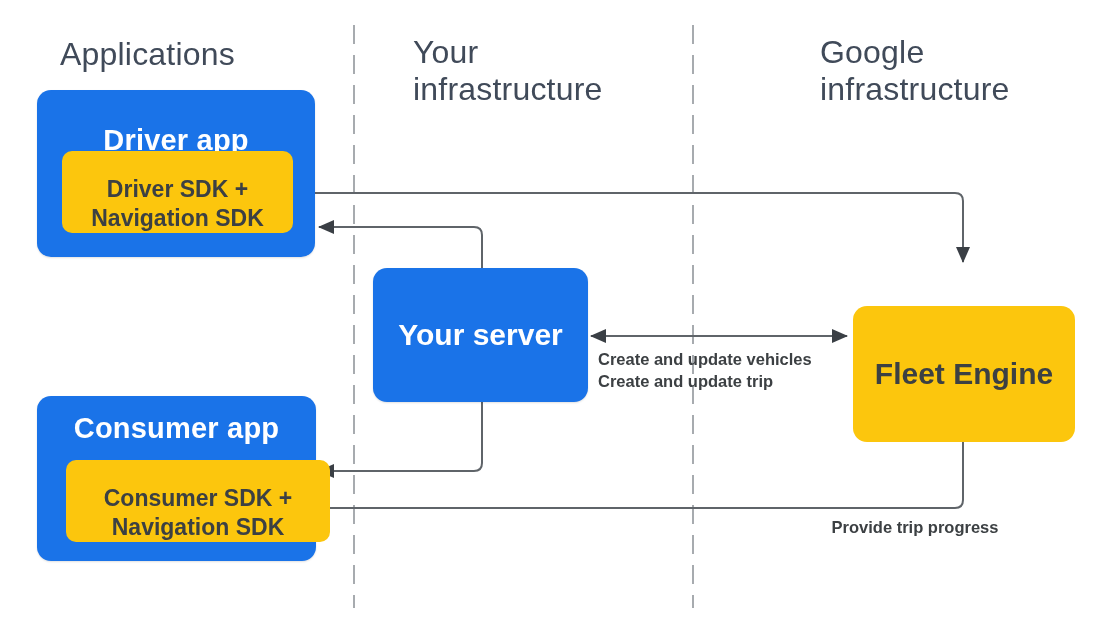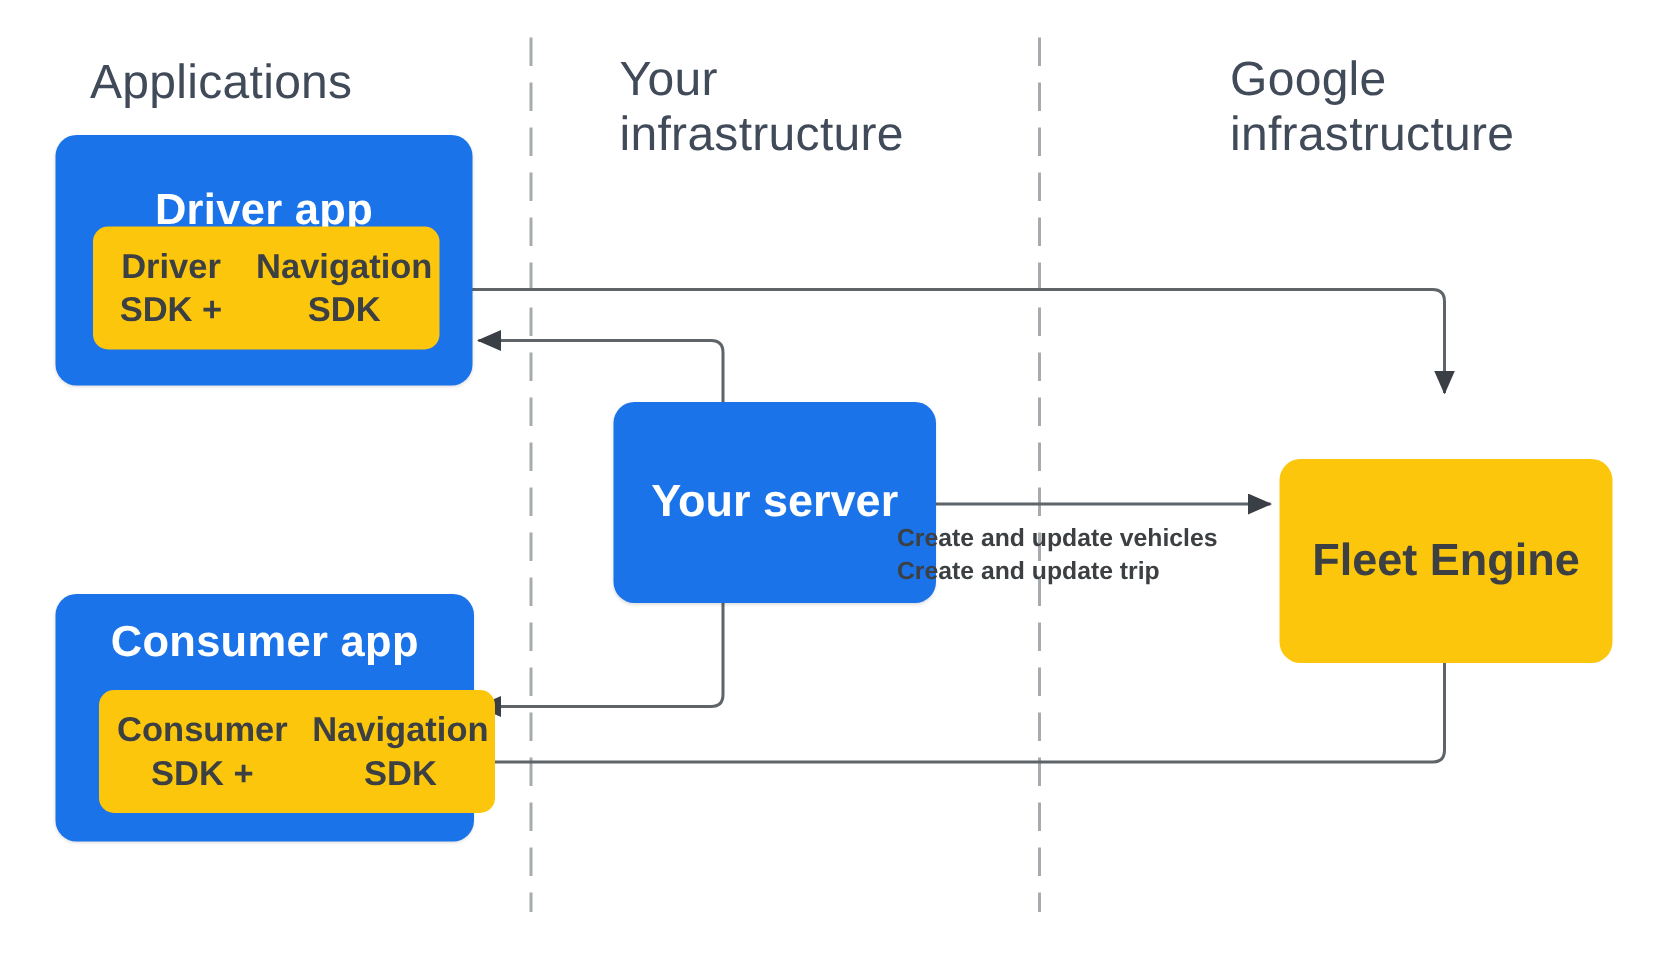--- a/index.html
+++ b/index.html
@@ -70,20 +70,21 @@
     color: #ffffff;
     font-weight: 700;
     font-size: 29px;
     letter-spacing: 0.2px;
   }
   .sdk-box {
     position: absolute;
     background: var(--yellow);
     border-radius: 10px;
     display: flex;
+    flex-direction: column;
     align-items: center;
     justify-content: flex-end;
     color: var(--dark-text);
     font-weight: 700;
     font-size: 23px;
     line-height: 29px;
     text-align: center;
   }
   .plain-box {
     display: flex;
@@ -154,24 +155,25 @@
   </div>
 
   <div class="node app-box" style="left:37px; top:396px; width:279px; height:165px;padding-left:16px;">
     <div class="app-title" style="top:0; height:64px;">Consumer app</div>
     <div class="sdk-box" style="left:29px; top:64px; width:264px; height:82px;">
       <span>Consumer SDK +</span>
       <span>Navigation SDK</span>
     </div>
   </div>
 
-  <div class="node plain-box server-box" style="left:373px; top:268px; width:215px; height:134px;margin-left:36px;">Your server</div>
+  <div class="node plain-box server-box" style="left:373px; top:268px; width:215px; height:134px;">Your server</div>
 
   <div class="node plain-box fleet-box" style="left:853px; top:266px; width:222px; height:136px;">Fleet Engine</div>
 
 
   <div class="edge-label" style="left:598px; top:348px;">
     <div>Create and update vehicles</div>
     <div>Create and update trip</div>
   </div>
 
+  <div class="edge-label" style="left:800px; top:516px; width:230px; text-align:center;">Provide trip progress</div>
 
 </div>
 
 </body></html>

